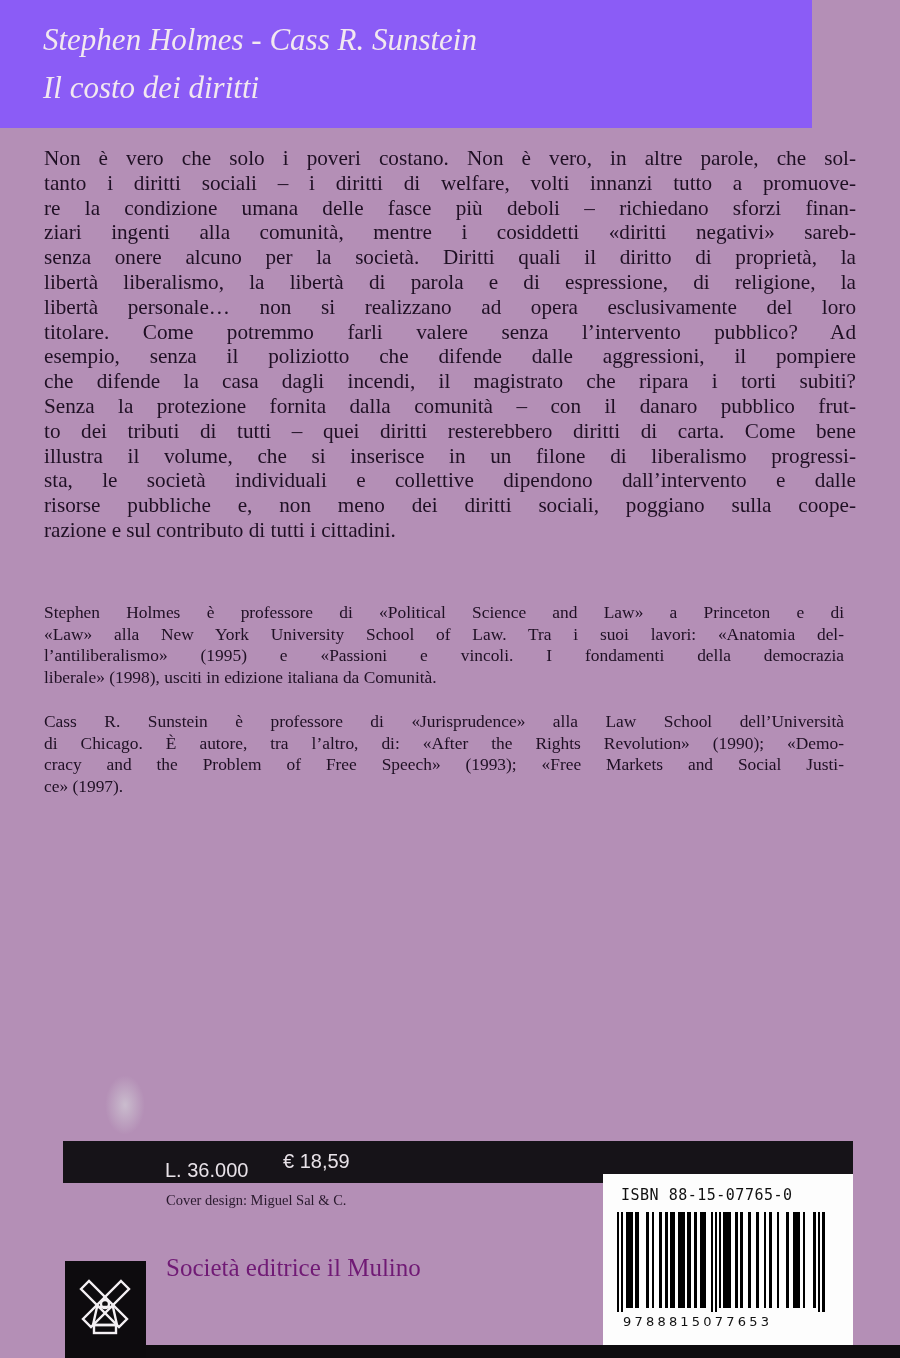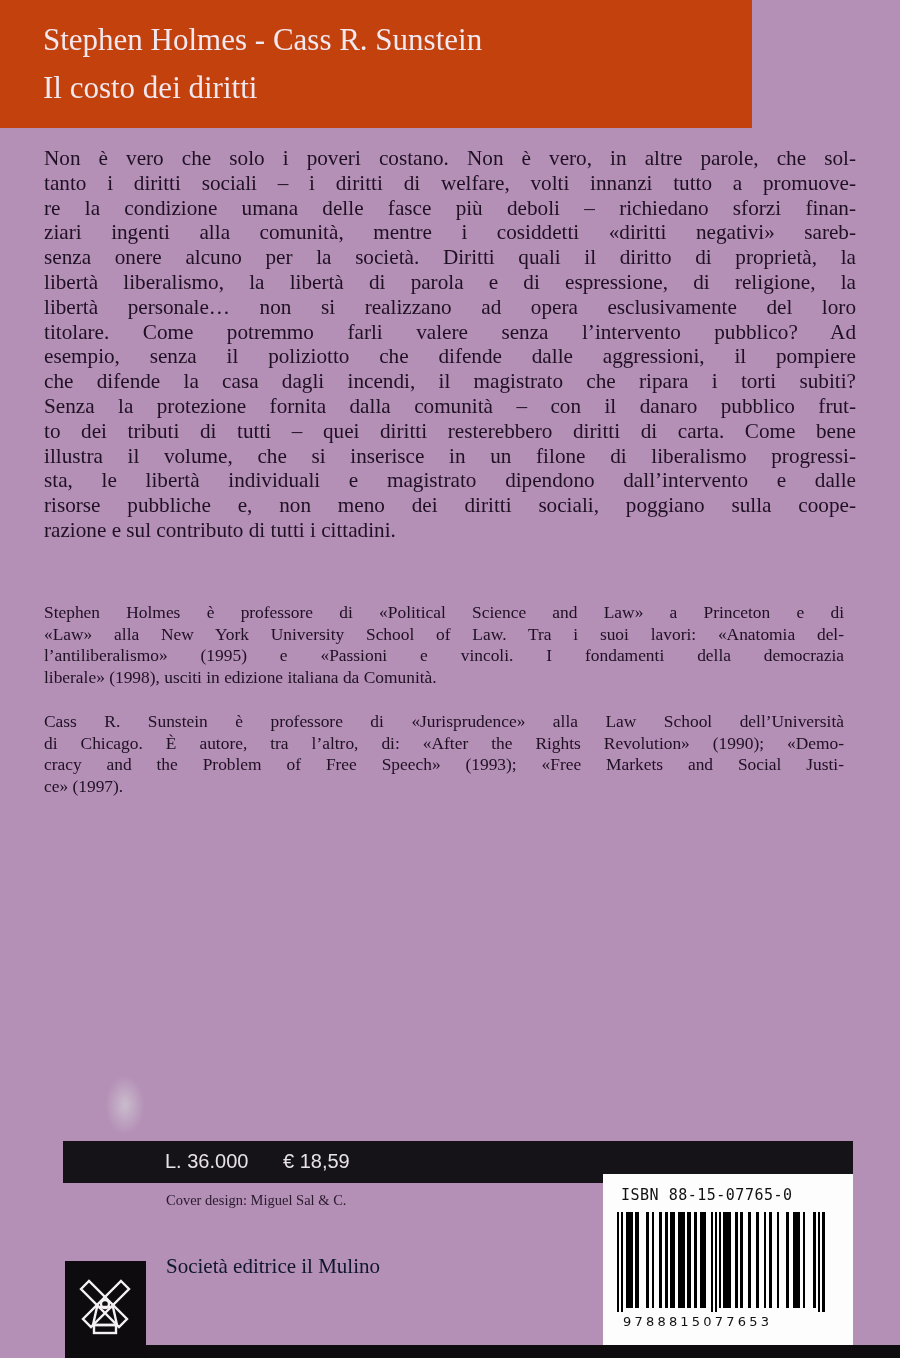--- a/index.html
+++ b/index.html
@@ -3,22 +3,23 @@
 <meta charset="utf-8">
 <style>
   html, body { margin: 0; padding: 0; }
   body {
     width: 900px; height: 1358px; position: relative; overflow: hidden;
     background: #b48fb6;
     font-family: "Liberation Serif", "DejaVu Serif", serif;
     color: #1c1020;
   }
   .header-band {
-    position: absolute; left: 0; top: 0; width: 752px; height: 128px;
-    background: #c2410c;
+    position: absolute; left: 0; top: 0; width: 812px; height: 128px;
+    background: #8b5cf6;
+    font-style: italic;
   }
   .authors {
     position: absolute; left: 43px; top: 22px;
     font-size: 31px; color: #f2e8f0; letter-spacing: 0px; white-space: nowrap;
   }
   .title {
     position: absolute; left: 43px; top: 70px;
     font-size: 31px; color: #f2e8f0; white-space: nowrap;
   }
   .blurb {
@@ -36,27 +37,27 @@
   .bio-holmes { top: 602px; }
   .bio-sunstein { top: 711px; }
   .price-bar {
     position: absolute; left: 63px; top: 1141px; width: 790px; height: 42px;
     background: #161318;
   }
   .price {
     position: absolute; top: 1150px; font-family: "Liberation Sans", "DejaVu Sans", sans-serif;
     font-size: 20px; color: #e8e2e8; white-space: nowrap;
   }
-  .price-lire { left: 165px; }
+  .price-lire { left: 165px; margin-top: 9px; }
   .price-euro { left: 283px; }
   .cover-design {
     position: absolute; left: 166px; top: 1192px; font-size: 14.5px; color: #2a1a2e; white-space: nowrap;
   }
   .publisher {
-    position: absolute; left: 166px; top: 1254px; font-size: 21px; color: #0f172a; white-space: nowrap;
+    position: absolute; left: 166px; top: 1254px; font-size: 25px; color: #701a75; white-space: nowrap;
   }
   .logo-box {
     position: absolute; left: 65px; top: 1261px; width: 81px; height: 97px; background: #0d0b0e;
   }
   .logo-box svg { position: absolute; left: 12px; top: 16px; }
   .barcode-box {
     position: absolute; left: 603px; top: 1174px; width: 250px; height: 219px; background: #fdfdfd;
   }
   .isbn-text {
     position: absolute; left: 18px; top: 12px; font-family: "DejaVu Sans Mono", "Liberation Mono", monospace;
@@ -90,21 +91,21 @@
   <span class="ln">ziari ingenti alla comunità, mentre i cosiddetti «diritti negativi» sareb-</span>
   <span class="ln">senza onere alcuno per la società. Diritti quali il diritto di proprietà, la</span>
   <span class="ln">libertà liberalismo, la libertà di parola e di espressione, di religione, la</span>
   <span class="ln">libertà personale… non si realizzano ad opera esclusivamente del loro</span>
   <span class="ln">titolare. Come potremmo farli valere senza l’intervento pubblico? Ad</span>
   <span class="ln">esempio, senza il poliziotto che difende dalle aggressioni, il pompiere</span>
   <span class="ln">che difende la casa dagli incendi, il magistrato che ripara i torti subiti?</span>
   <span class="ln">Senza la protezione fornita dalla comunità – con il danaro pubblico frut-</span>
   <span class="ln">to dei tributi di tutti – quei diritti resterebbero diritti di carta. Come bene</span>
   <span class="ln">illustra il volume, che si inserisce in un filone di liberalismo progressi-</span>
-  <span class="ln">sta, le libertà individuali e magistrato dipendono dall’intervento e dalle</span>
+  <span class="ln">sta, le società individuali e collettive dipendono dall’intervento e dalle</span>
   <span class="ln">risorse pubbliche e, non meno dei diritti sociali, poggiano sulla coope-</span>
   <span class="ln last">razione e sul contributo di tutti i cittadini.</span>
 </div>
 
 <div class="bio bio-holmes">
   <span class="ln">Stephen Holmes è professore di «Political Science and Law» a Princeton e di</span>
   <span class="ln">«Law» alla New York University School of Law. Tra i suoi lavori: «Anatomia del-</span>
   <span class="ln">l’antiliberalismo» (1995) e «Passioni e vincoli. I fondamenti della democrazia</span>
   <span class="ln last">liberale» (1998), usciti in edizione italiana da Comunità.</span>
 </div>

